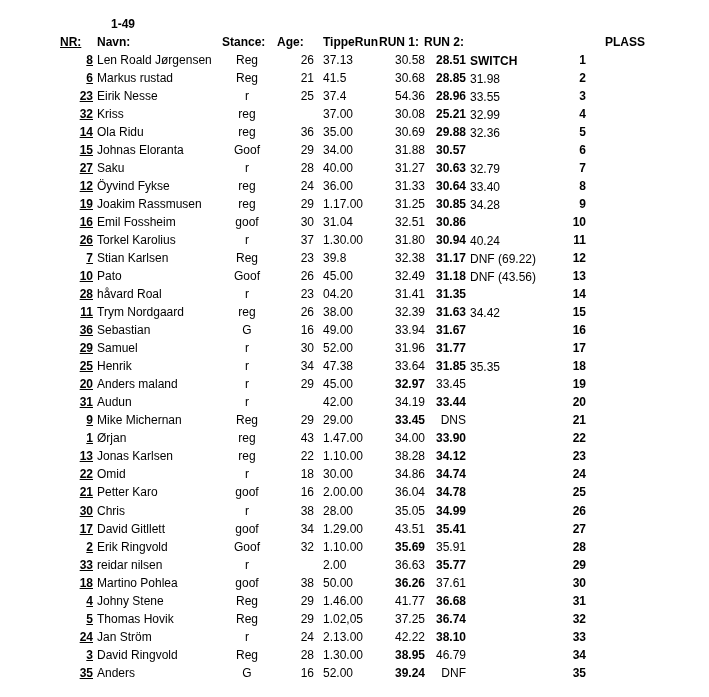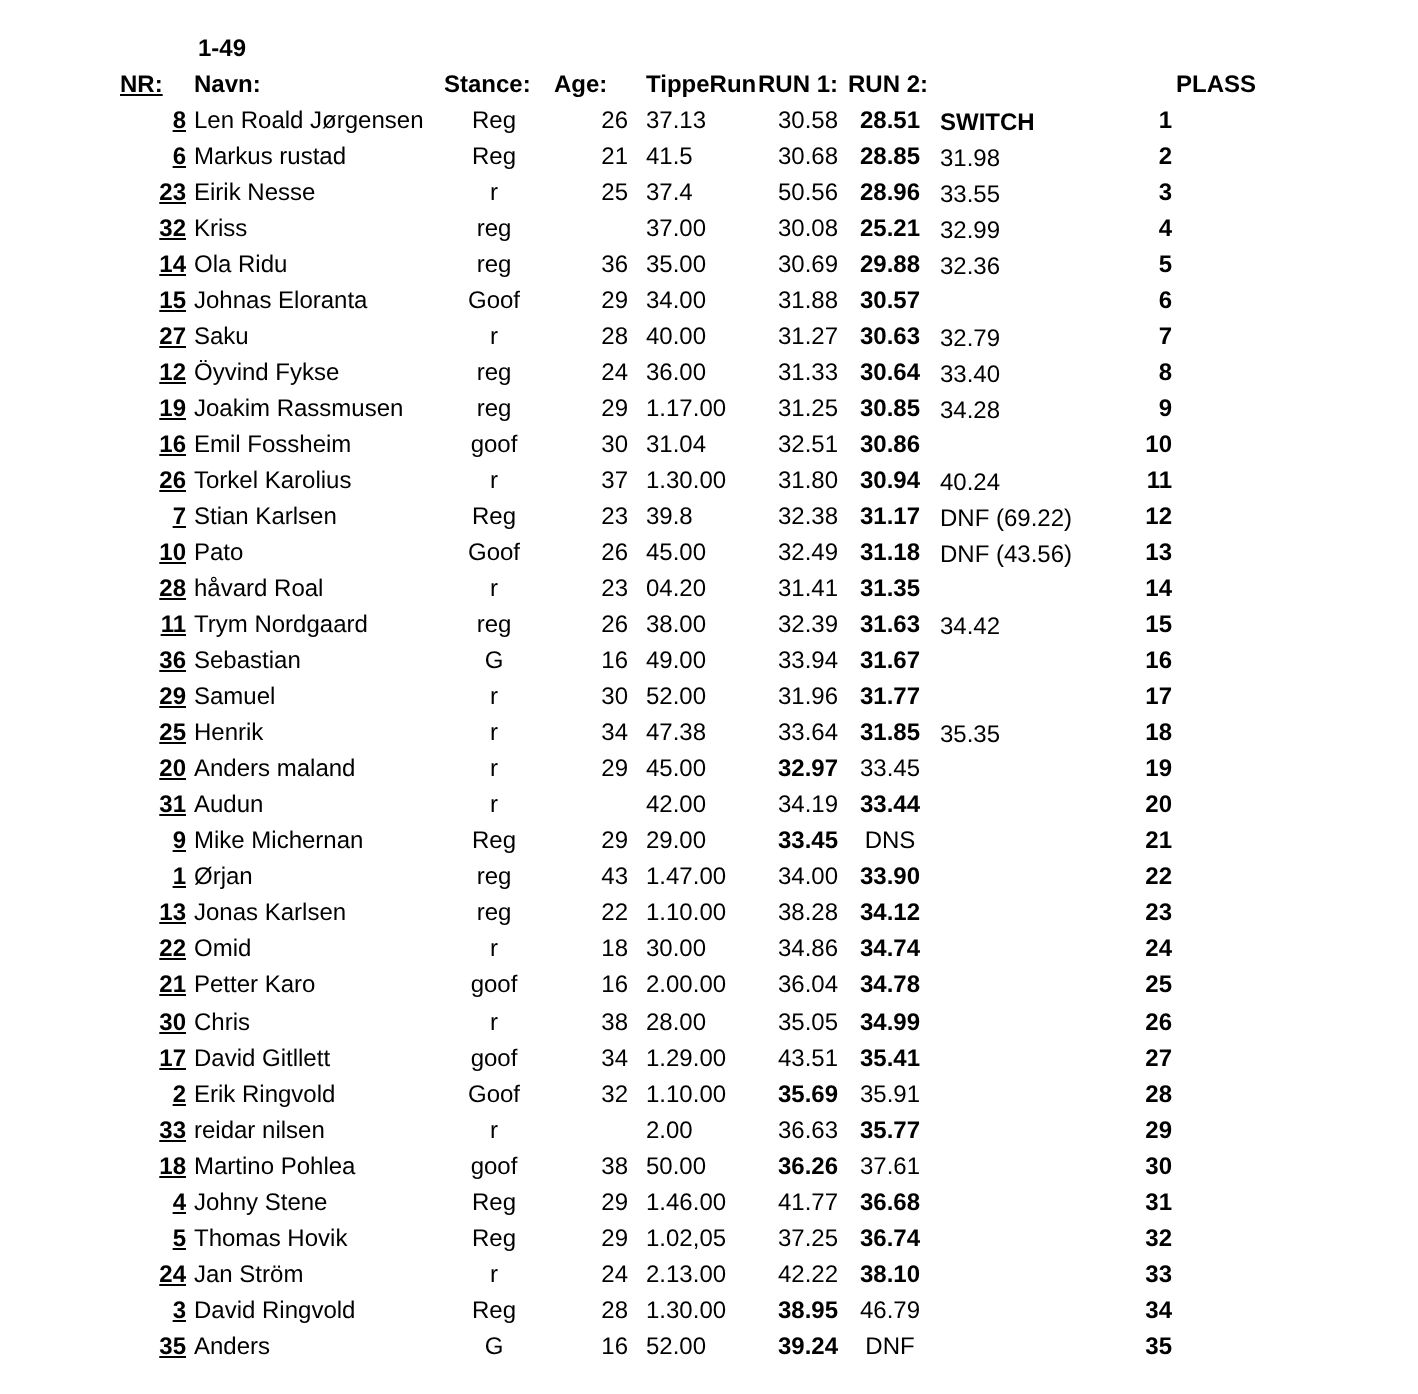--- a/index.html
+++ b/index.html
@@ -34,38 +34,38 @@
       position: absolute;
       top: 0;
       height: 18px;
     }
     .bold { font-weight: bold; }
     .c-nr    { left: 56px;  width: 37px; text-align: right; font-weight: bold; text-decoration: underline; }
     .c-name  { left: 97px;  width: 140px; text-align: left; }
     .c-stance{ left: 220px; width: 54px;  text-align: center; }
     .c-age   { left: 278px; width: 36px;  text-align: right; }
     .c-tippe { left: 323px; width: 60px;  text-align: left; }
-    .c-run1  { left: 378px; width: 41px;  text-align: right; }
-    .c-run2  { left: 424px; width: 42px;  text-align: center; }
+    .c-run1  { left: 395px; width: 41px;  text-align: left; }
+    .c-run2  { left: 424px; width: 42px;  text-align: right; }
     .c-switch{ left: 470px; width: 90px;  text-align: left; margin-top: 19px; }
     .c-plass { left: 540px; width: 46px;  text-align: right; font-weight: bold; }
 
     .hdr .cell { font-weight: bold; }
     .hdr .c-nr { left: 60px; width: auto; text-align: left; }
     .hdr .c-stance { left: 222px; width: auto; text-align: left; }
     .hdr .c-age { left: 277px; width: auto; text-align: center; }
     .hdr .c-tippe { left: 323px; width: auto; }
     .hdr .c-run1 { left: 379px; width: auto; text-align: left; }
     .hdr .c-run2 { left: 424px; width: auto; }
     .hdr .c-switch { left: 470px; width: auto; }
-    .hdr .c-plass { left: 552px; width: auto; text-align: left; padding-left: 36px; }
+    .hdr .c-plass { left: 569px; width: auto; text-align: left; padding-left: 36px; }
 
     .range-label {
       position: absolute;
-      left: 99px;
+      left: 111px;
       top: 15px;
       font-weight: bold;
       height: 18px;
       line-height: 18px;
     }
   </style>
 </head>
 <body>
 
 <div class="sheet">
@@ -105,21 +105,21 @@
         <span class="cell c-run2 bold">28.85</span>
         <span class="cell c-switch">33.55</span>
         <span class="cell c-plass">2</span>
       </div>
       <div class="row" style="top: 87.04px;">
         <span class="cell c-nr">23</span>
         <span class="cell c-name">Eirik Nesse</span>
         <span class="cell c-stance">r</span>
         <span class="cell c-age">25</span>
         <span class="cell c-tippe">37.4</span>
-        <span class="cell c-run1">50.56</span>
+        <span class="cell c-run1">54.36</span>
         <span class="cell c-run2 bold">28.96</span>
         <span class="cell c-switch">32.99</span>
         <span class="cell c-plass">3</span>
       </div>
       <div class="row" style="top: 105.06px;">
         <span class="cell c-nr">32</span>
         <span class="cell c-name">Kriss</span>
         <span class="cell c-stance">reg</span>
         <span class="cell c-age"></span>
         <span class="cell c-tippe">37.00</span>

